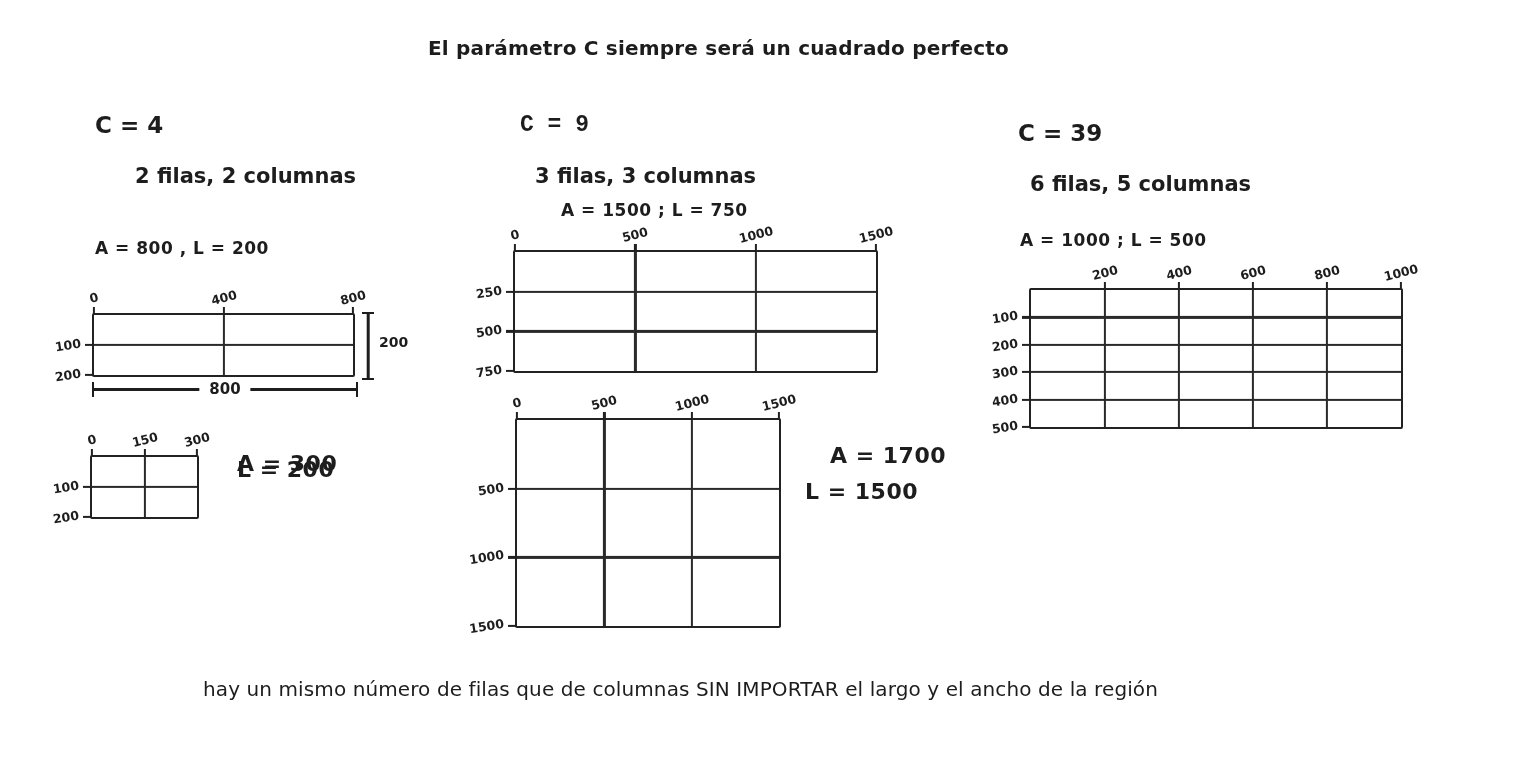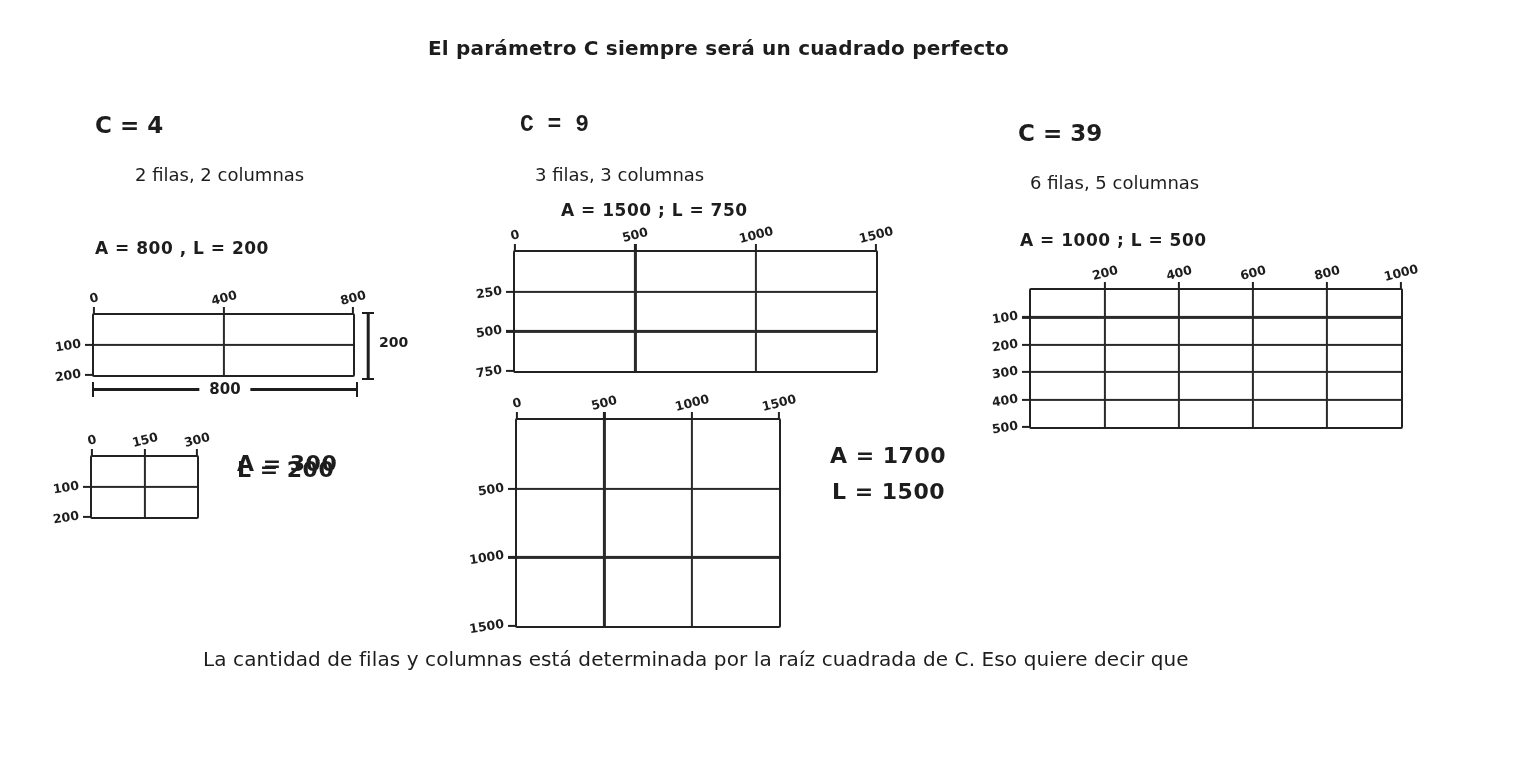--- a/index.html
+++ b/index.html
@@ -20,22 +20,22 @@
   .title {
     font-size: 20px;
     font-weight: 600;
     letter-spacing: 0.2px;
   }
   .c-label {
     font-size: 23px;
     font-weight: 600;
   }
   .subtitle {
-    font-size: 18px;
-    font-weight: 400;
+    font-size: 21px;
+    font-weight: 700;
   }
   .params {
     font-size: 17px;
     font-weight: 700;
     letter-spacing: 0.5px;
   }
   .side-label {
     font-size: 22px;
     font-weight: 700;
     letter-spacing: 0.5px;
@@ -241,21 +241,21 @@
       <div class="tlabel" style="left: 100%;">1500</div>
       <div class="tick-h" style="top: 33.33%;"></div>
       <div class="llabel" style="top: 33.33%;">500</div>
       <div class="tick-h" style="top: 66.67%;"></div>
       <div class="llabel" style="top: 66.67%;">1000</div>
       <div class="tick-h" style="top: 100%;"></div>
       <div class="llabel" style="top: 100%;">1500</div>
     </div>
 
   <div class="abs side-label" style="left:830px; top:440px;">A = 1700</div>
-  <div class="abs side-label" style="left:832px; top:476px;">L = 1500</div>
+  <div class="abs side-label" style="left:805px; top:476px;">L = 1500</div>
 
   <div class="abs c-label" style="left:1018px; top:120px;">C = 39</div>
   <div class="abs subtitle" style="left:1030px; top:172px;">6 filas, 5 columnas</div>
   <div class="abs params" style="left:1020px; top:230px;">A = 1000  ;   L = 500</div>
 
   <div class="hgrid" style="left:1029px; top:288px; width:374px; height:141px;">
       <div class="vline" style="left: 20%;"></div>
       <div class="vline" style="left: 40%;"></div>
       <div class="vline" style="left: 60%;"></div>
       <div class="vline" style="left: 80%;"></div>
@@ -278,15 +278,15 @@
       <div class="tick-h" style="top: 40%;"></div>
       <div class="llabel" style="top: 40%;">200</div>
       <div class="tick-h" style="top: 60%;"></div>
       <div class="llabel" style="top: 60%;">300</div>
       <div class="tick-h" style="top: 80%;"></div>
       <div class="llabel" style="top: 80%;">400</div>
       <div class="tick-h" style="top: 100%;"></div>
       <div class="llabel" style="top: 100%;">500</div>
     </div>
 
-  <div class="abs footer-text" style="left:203px; top:644px;">La cantidad de filas y columnas está determinada por la raíz cuadrada de C. Eso quiere decir que</div>
+  <div class="abs footer-text" style="left:203px; top:674px;">hay un mismo número de filas que de columnas SIN IMPORTAR el largo y el ancho de la región</div>
 
 </div>
 
 </body></html>

